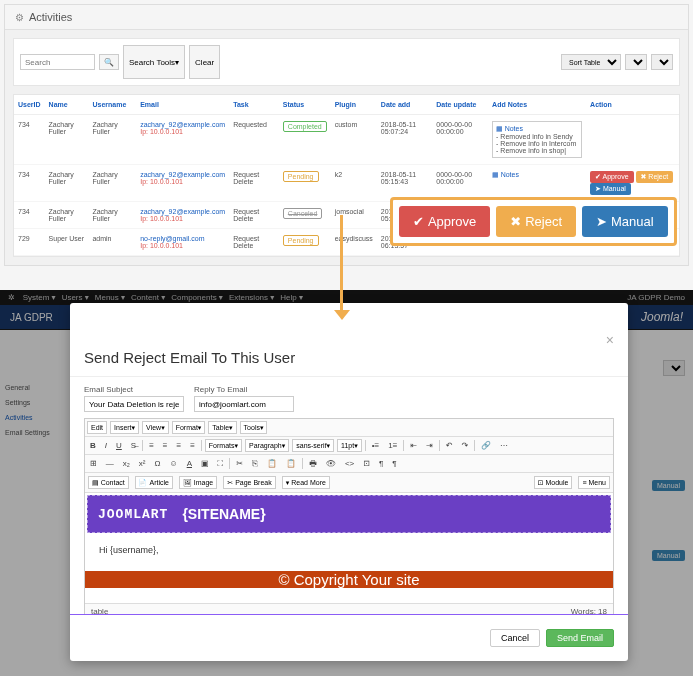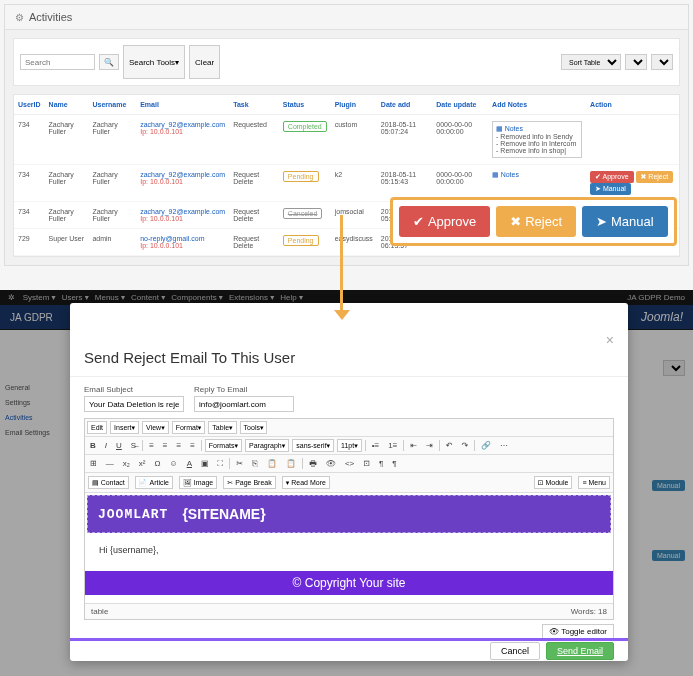--- a/index.html
+++ b/index.html
@@ -79,30 +79,30 @@
 .ed-sep { width: 1px; height: 11px; background: #ccc; }
 .ed-toolbar2 { border-bottom: 1px solid #ddd; padding: 3px; display: flex; gap: 6px; background: #fafafa; font-size: 7px; }
 .ed-tb-btn { border: 1px solid #ccc; padding: 0 3px; font-size: 7px; background: #fff; display: inline-flex; align-items: center; gap: 2px; height: 13px; }
 
 .ed-content { height: 110px; overflow: hidden; }
 .email-banner { background: #6a3fc4; color: #fff; padding: 10px; display: flex; align-items: center; gap: 14px; border: 1px dashed rgba(255,255,255,0.5); margin: 2px; }
 .email-banner .logo { font-family: 'Courier New', monospace; font-size: 13px; font-weight: bold; letter-spacing: 1px; }
 .email-banner .site { font-size: 14px; font-weight: bold; }
 .email-body { padding: 10px 14px; font-size: 9px; color: #333; }
 .email-body .hi { font-weight: normal; margin-bottom: 6px; }
-.email-footer { background: #6d28d9; color: #fff; text-align: center; padding: 5px; font-size: 12px; }
+.email-footer { background: #c2410c; color: #fff; text-align: center; font-size: 15px; }
 
 .ed-status { border-top: 1px solid #ddd; padding: 3px 6px; font-size: 8px; color: #555; display: flex; background: #fafafa; }
 .ed-status .wc { margin-left: auto; }
 .toggle-row { text-align: right; padding: 4px 0; }
 .toggle-btn { border: 1px solid #ccc; background: #fff; padding: 2px 6px; font-size: 8px; cursor: pointer; }
 
-.modal-footer { border-top: 3px solid #8b5cf6; padding: 1px 14px; display: flex; justify-content: flex-end; gap: 6px; }
+.modal-footer { border-top: 1px solid #8b5cf6; padding: 14px 14px; display: flex; justify-content: flex-end; gap: 6px; }
 .btn { border: 1px solid #ccc; padding: 3px 10px; font-size: 9px; border-radius: 2px; cursor: pointer; background: #fff; }
-.btn.send { background: #5cb85c; color: #fff; border-color: #4cae4c; text-decoration: underline; }
+.btn.send { background: #5cb85c; color: #fff; border-color: #4cae4c; }
 </style>
 </head>
 <body>
 
 <div class="activities-panel">
   <div class="panel-header">
     <span class="gear">⚙</span>
     <span class="panel-title">Activities</span>
   </div>
 

